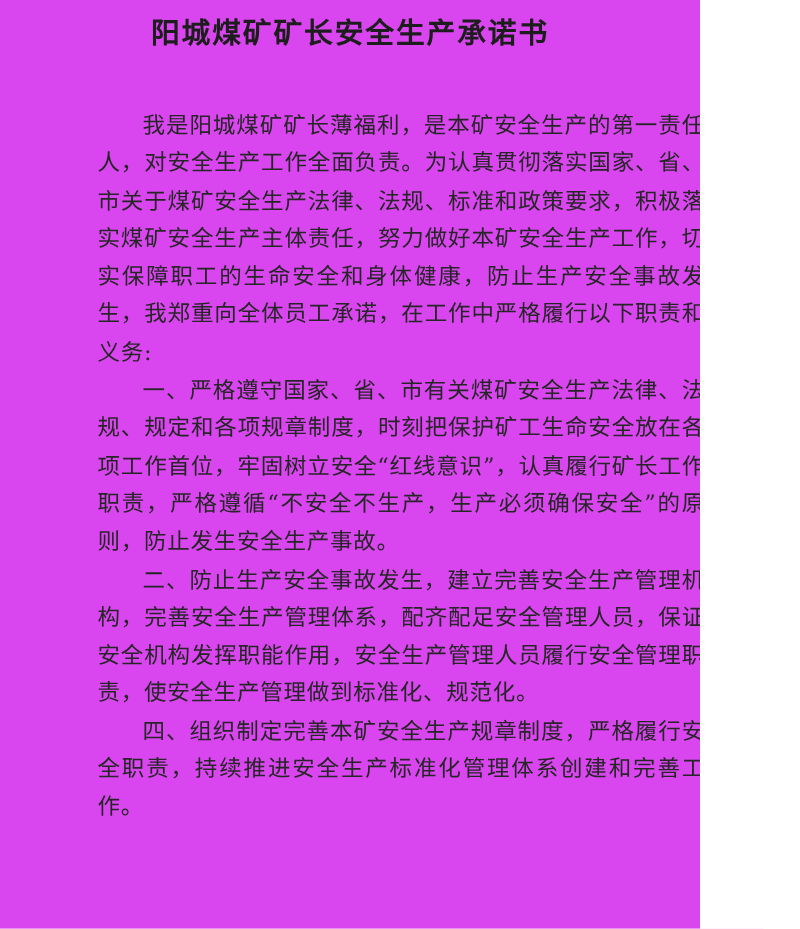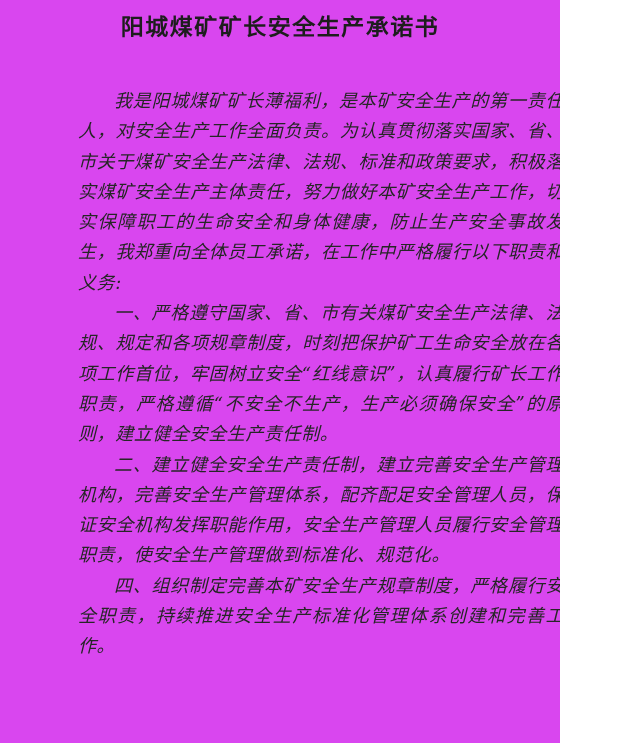--- a/index.html
+++ b/index.html
@@ -36,27 +36,26 @@
     letter-spacing: 0.6px;
     text-align: justify;
     text-justify: inter-ideograph;
     color: #262626;
   }
   .doc-body p {
     margin: 0;
     padding: 0;
     text-indent: 2em;
     word-break: break-all;
-    font-style: italic;
   }
 </style>
 </head>
 <body>
 
 <div class="page">
   <h1 class="doc-title">阳城煤矿矿长安全生产承诺书</h1>
   <div class="doc-body">
       <p>我是阳城煤矿矿长薄福利，是本矿安全生产的第一责任人，对安全生产工作全面负责。为认真贯彻落实国家、省、市关于煤矿安全生产法律、法规、标准和政策要求，积极落实煤矿安全生产主体责任，努力做好本矿安全生产工作，切实保障职工的生命安全和身体健康，防止生产安全事故发生，我郑重向全体员工承诺，在工作中严格履行以下职责和义务:</p>
-      <p>一、严格遵守国家、省、市有关煤矿安全生产法律、法规、规定和各项规章制度，时刻把保护矿工生命安全放在各项工作首位，牢固树立安全“红线意识”，认真履行矿长工作职责，严格遵循“不安全不生产，生产必须确保安全”的原则，建立健全安全生产责任制。</p>
-      <p>二、建立健全安全生产责任制，建立完善安全生产管理机构，完善安全生产管理体系，配齐配足安全管理人员，保证安全机构发挥职能作用，安全生产管理人员履行安全管理职责，使安全生产管理做到标准化、规范化。</p>
+      <p>一、严格遵守国家、省、市有关煤矿安全生产法律、法规、规定和各项规章制度，时刻把保护矿工生命安全放在各项工作首位，牢固树立安全“红线意识”，认真履行矿长工作职责，严格遵循“不安全不生产，生产必须确保安全”的原则，防止发生安全生产事故。</p>
+      <p>二、防止生产安全事故发生，建立完善安全生产管理机构，完善安全生产管理体系，配齐配足安全管理人员，保证安全机构发挥职能作用，安全生产管理人员履行安全管理职责，使安全生产管理做到标准化、规范化。</p>
       <p>四、组织制定完善本矿安全生产规章制度，严格履行安全职责，持续推进安全生产标准化管理体系创建和完善工作。</p>
     </div>
 </div>
 
 </body></html>

